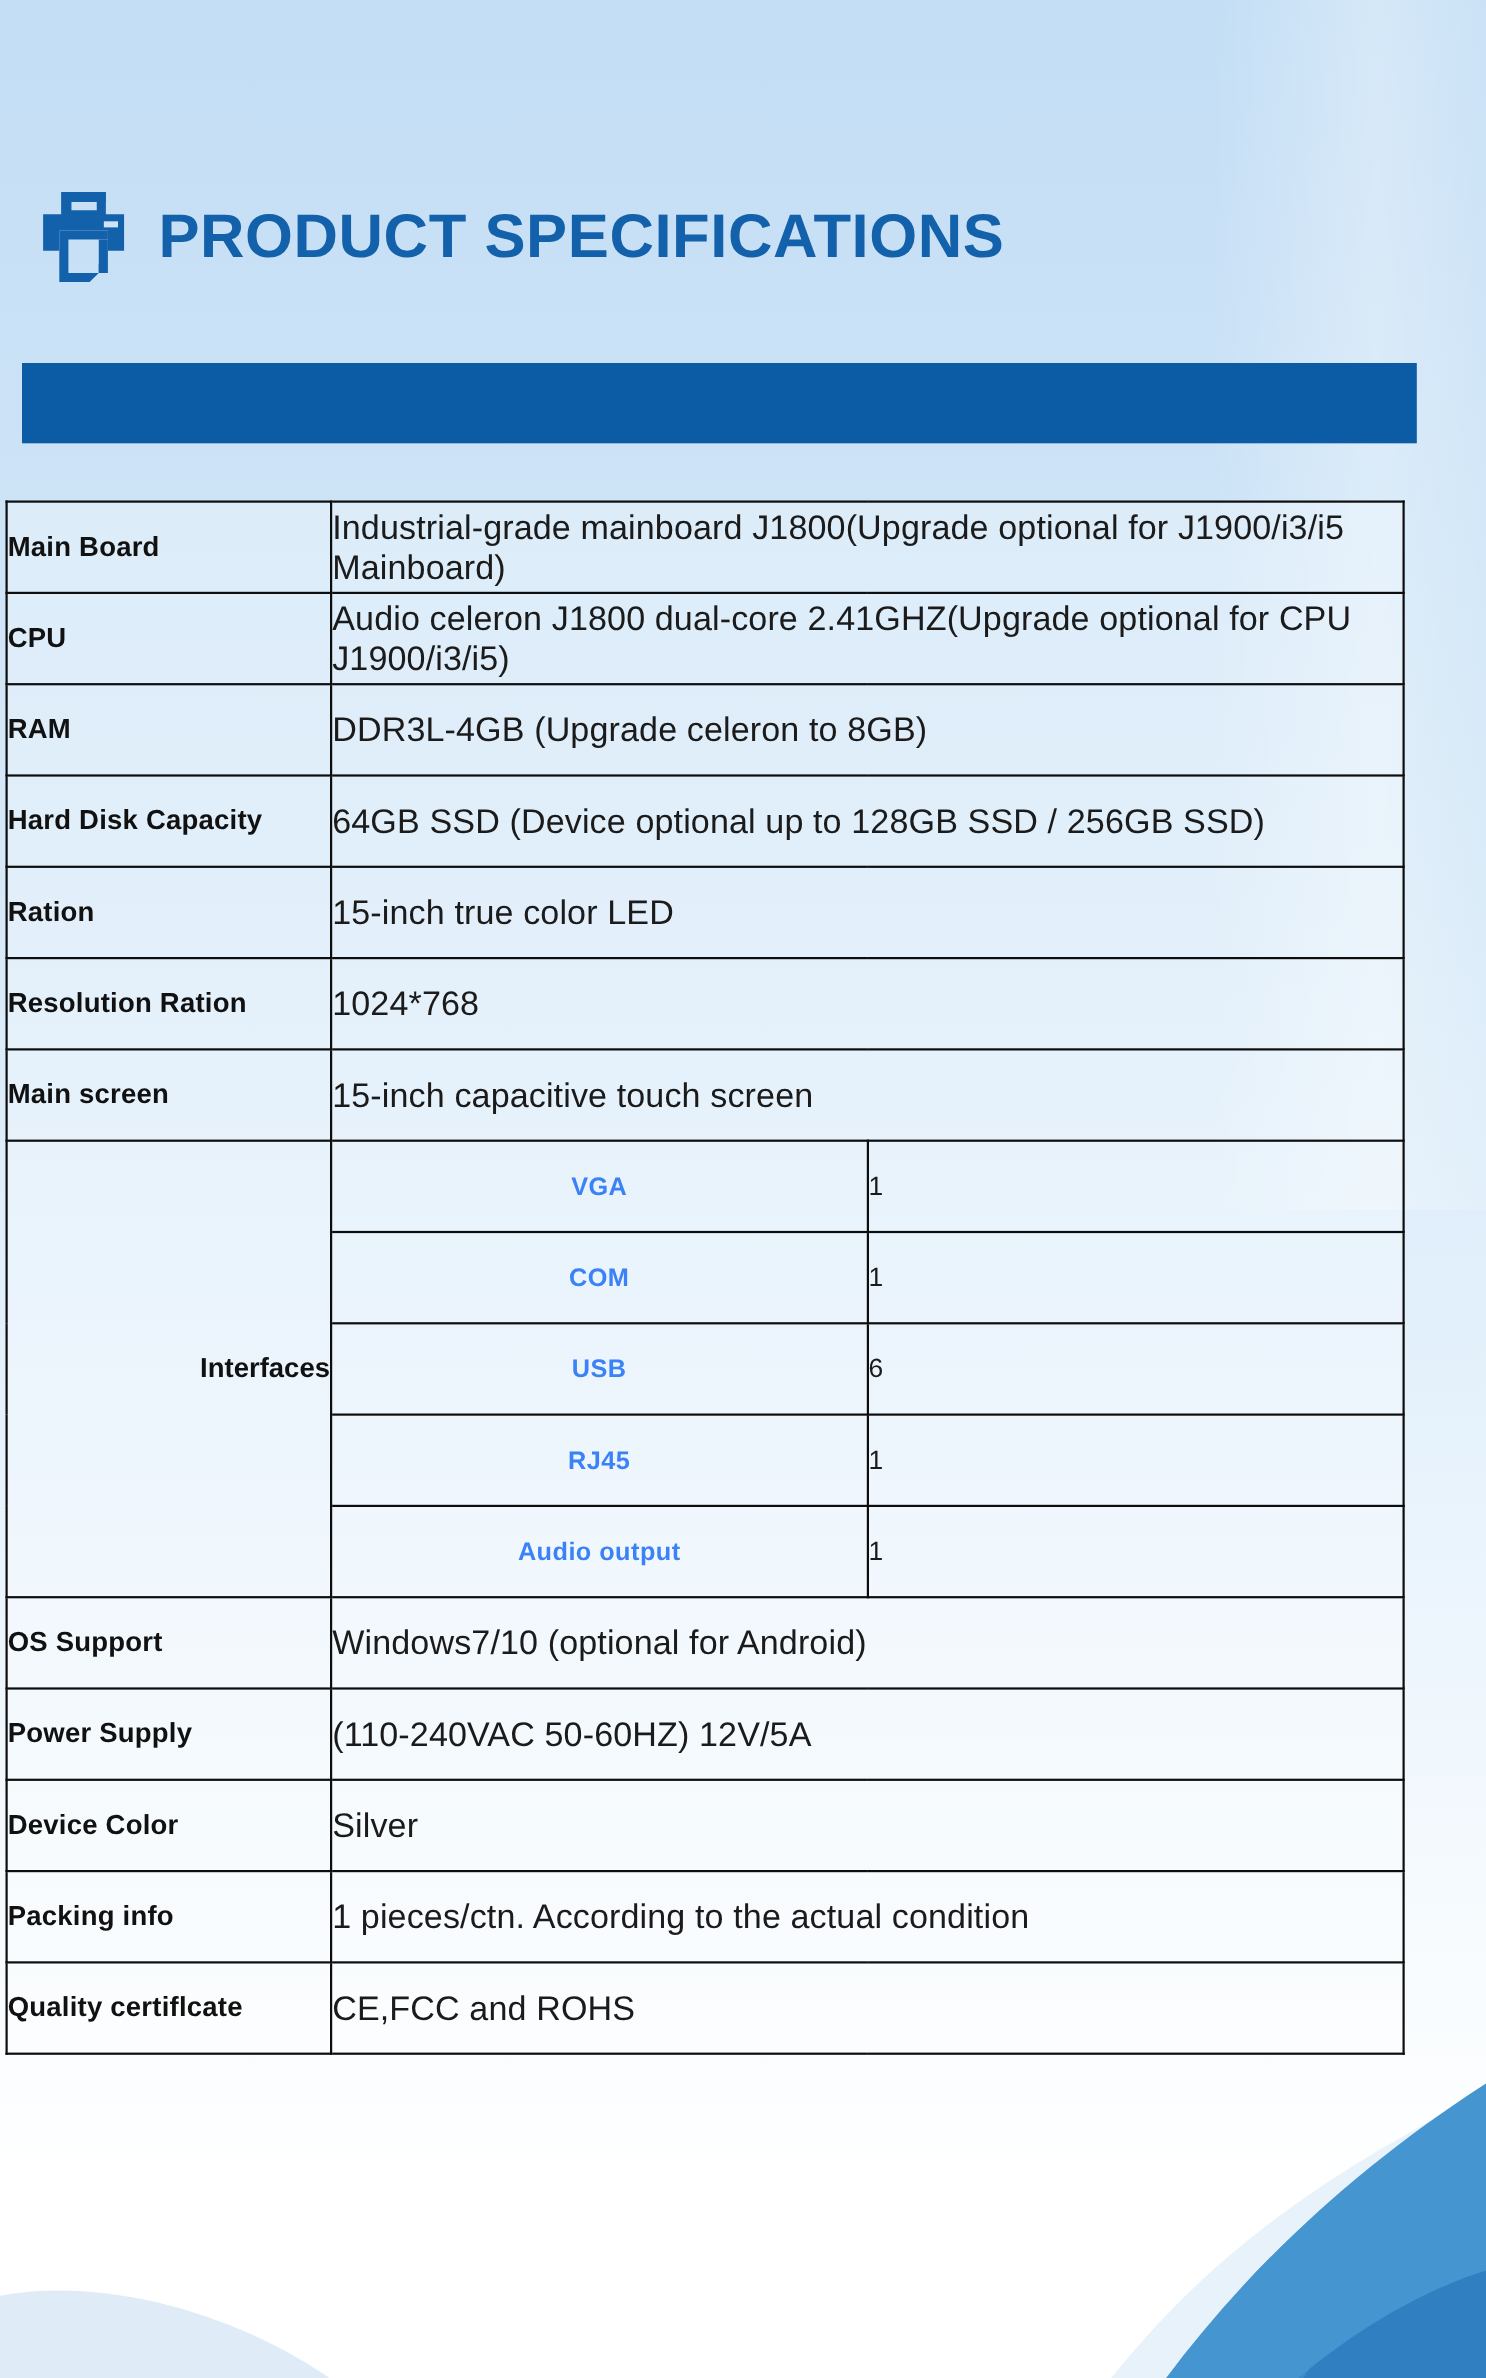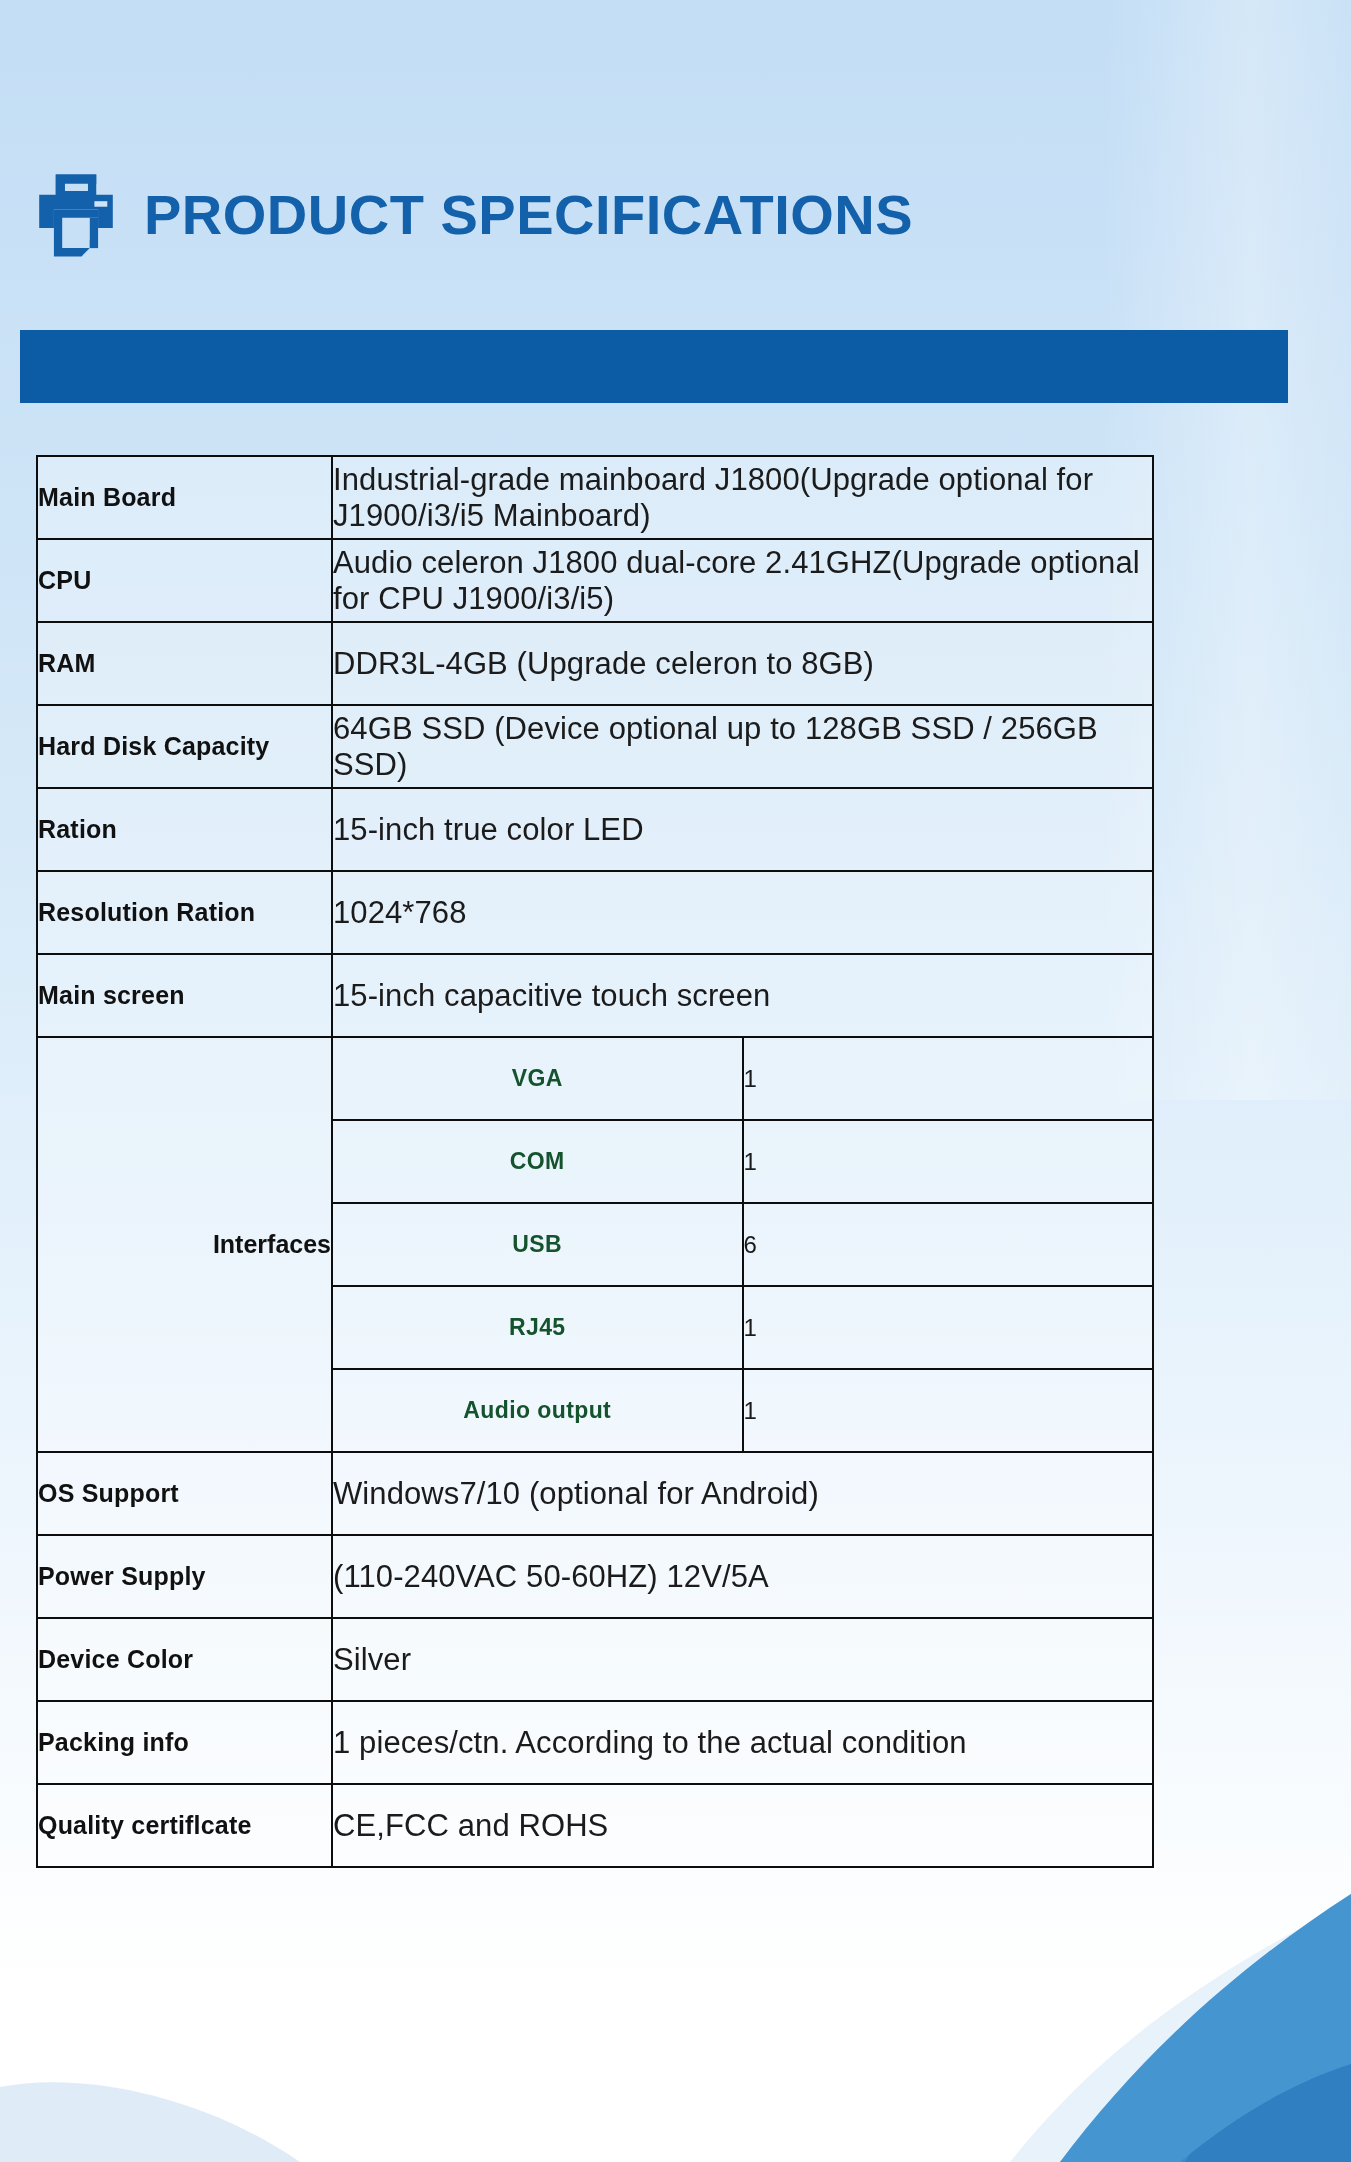--- a/index.html
+++ b/index.html
@@ -72,23 +72,23 @@
     left: 20px;
     top: 330px;
     width: 1268px;
     height: 73px;
     background: #0b5ba5;
   }
 
   
   #spec-table {
     position: absolute;
-    left: 36px;
+    left: 5px;
     top: 455px;
-    width: 1118px;
+    width: 1272px;
     border-collapse: collapse;
     table-layout: fixed;
   }
 
   #spec-table td {
     border: 2px solid #0d0d0d;
     background: rgba(255,255,255,0.30);
     vertical-align: middle;
     padding: 0;
   }
@@ -120,21 +120,21 @@
     color: #111111;
     padding-left: 22px;
     text-align: right;
     vertical-align: middle;
   }
 
   .if-name {
     width: 265px;
     font-size: 23px;
     font-weight: bold;
-    color: #14532d;
+    color: #3b82f6;
     text-align: center;
     letter-spacing: 0.4px;
   }
 
   .if-count {
     font-size: 24px;
     color: #1b1b1b;
     padding: 16px 0 0 48px;
   }
 

